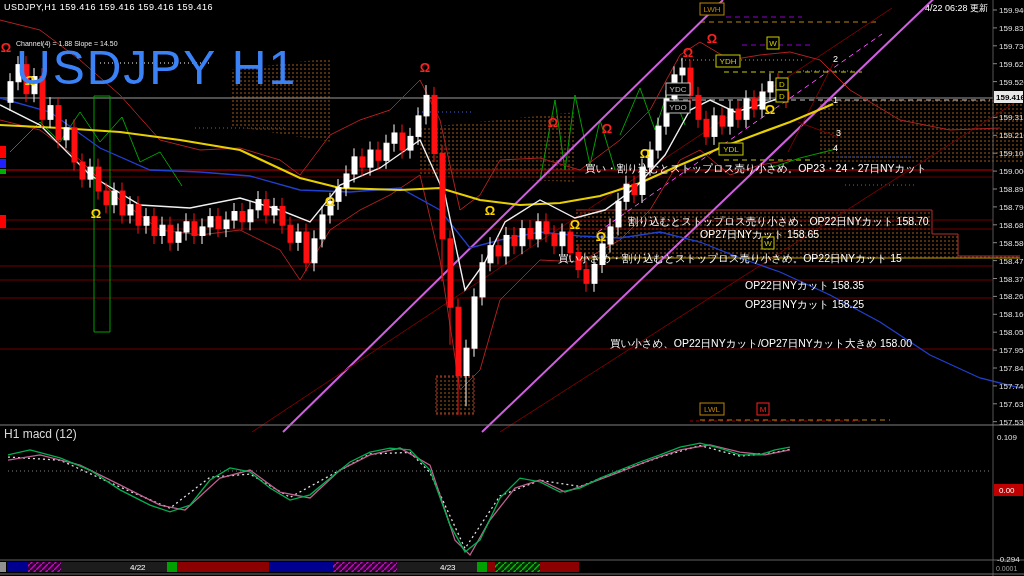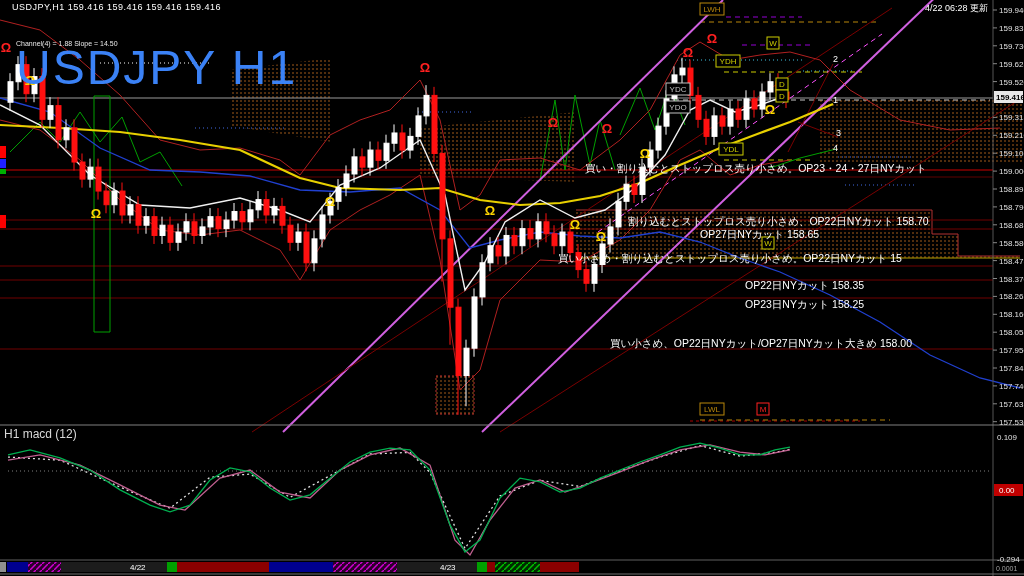--- a/index.html
+++ b/index.html
@@ -1,20 +1,20 @@
 <!DOCTYPE html>
 <html><head>
 <meta charset="utf-8">
 <style>
   html,body{margin:0;padding:0;background:#000;}
   #screen{position:relative;width:1024px;height:576px;background:#000;overflow:hidden;
           font-family:"Liberation Sans",sans-serif;}
   #chart{position:absolute;left:0;top:0;}
   .ov{position:absolute;color:#fff;white-space:nowrap;pointer-events:none;}
-  .ohlc{left:12px;top:2px;font-size:9px;letter-spacing:.5px;}
+  .ohlc{left:4px;top:2px;font-size:9px;letter-spacing:.5px;}
   .channel{left:16px;top:40px;font-size:7px;color:#e8e8e8;}
   .watermark{left:16px;top:40px;font-size:48px;font-weight:500;letter-spacing:2px;color:#3b82f6;}
   .updated{right:36px;top:2px;font-size:9px;text-align:left;}
   .macdlab{left:4px;top:427px;font-size:12px;color:#d8d8d8;}
   svg text{font-family:"Liberation Sans",sans-serif;}
 </style>
 </head>
 <body>
 
 <div id="screen">

